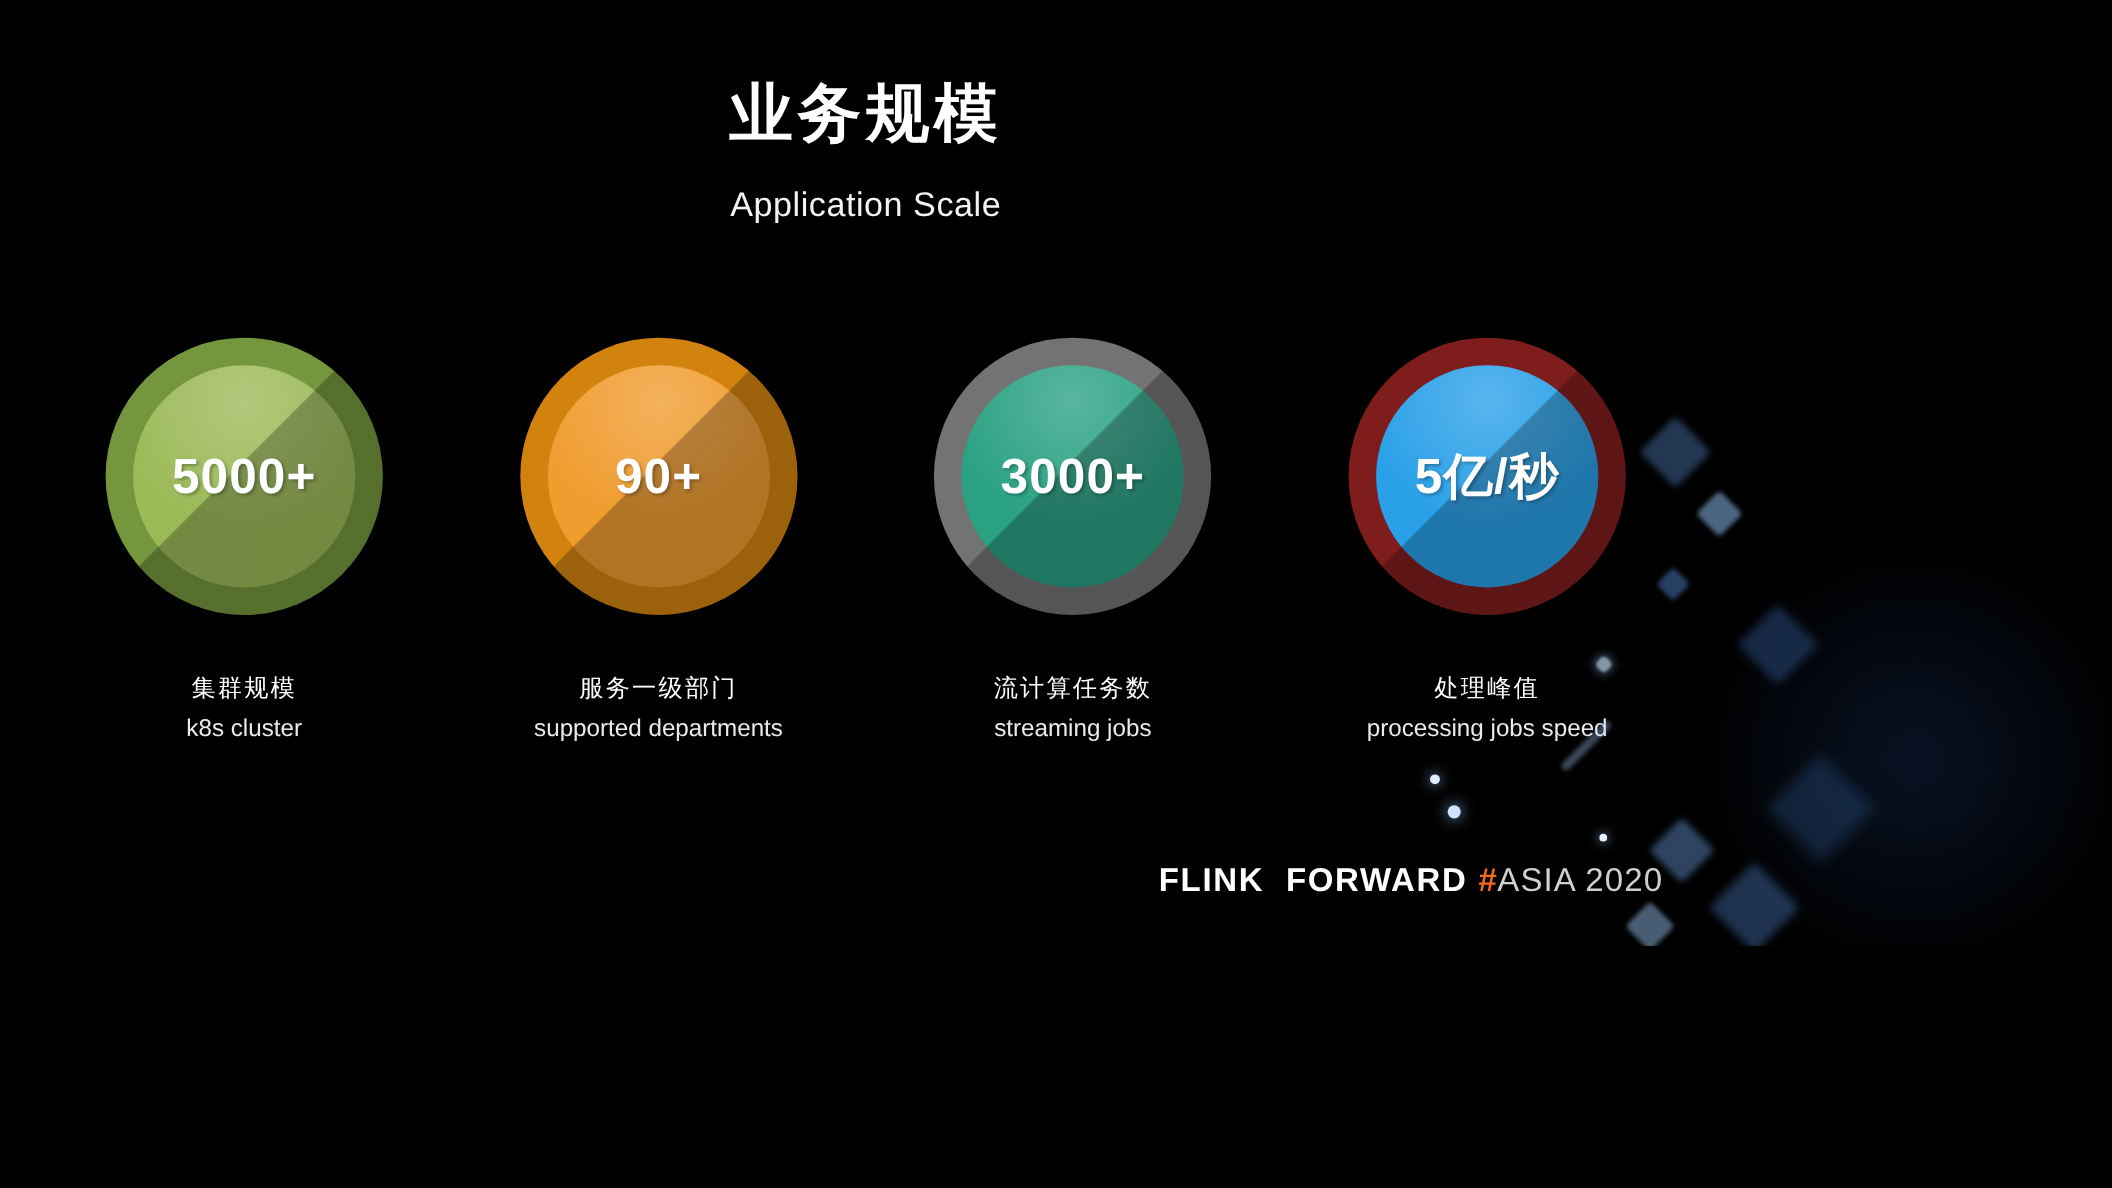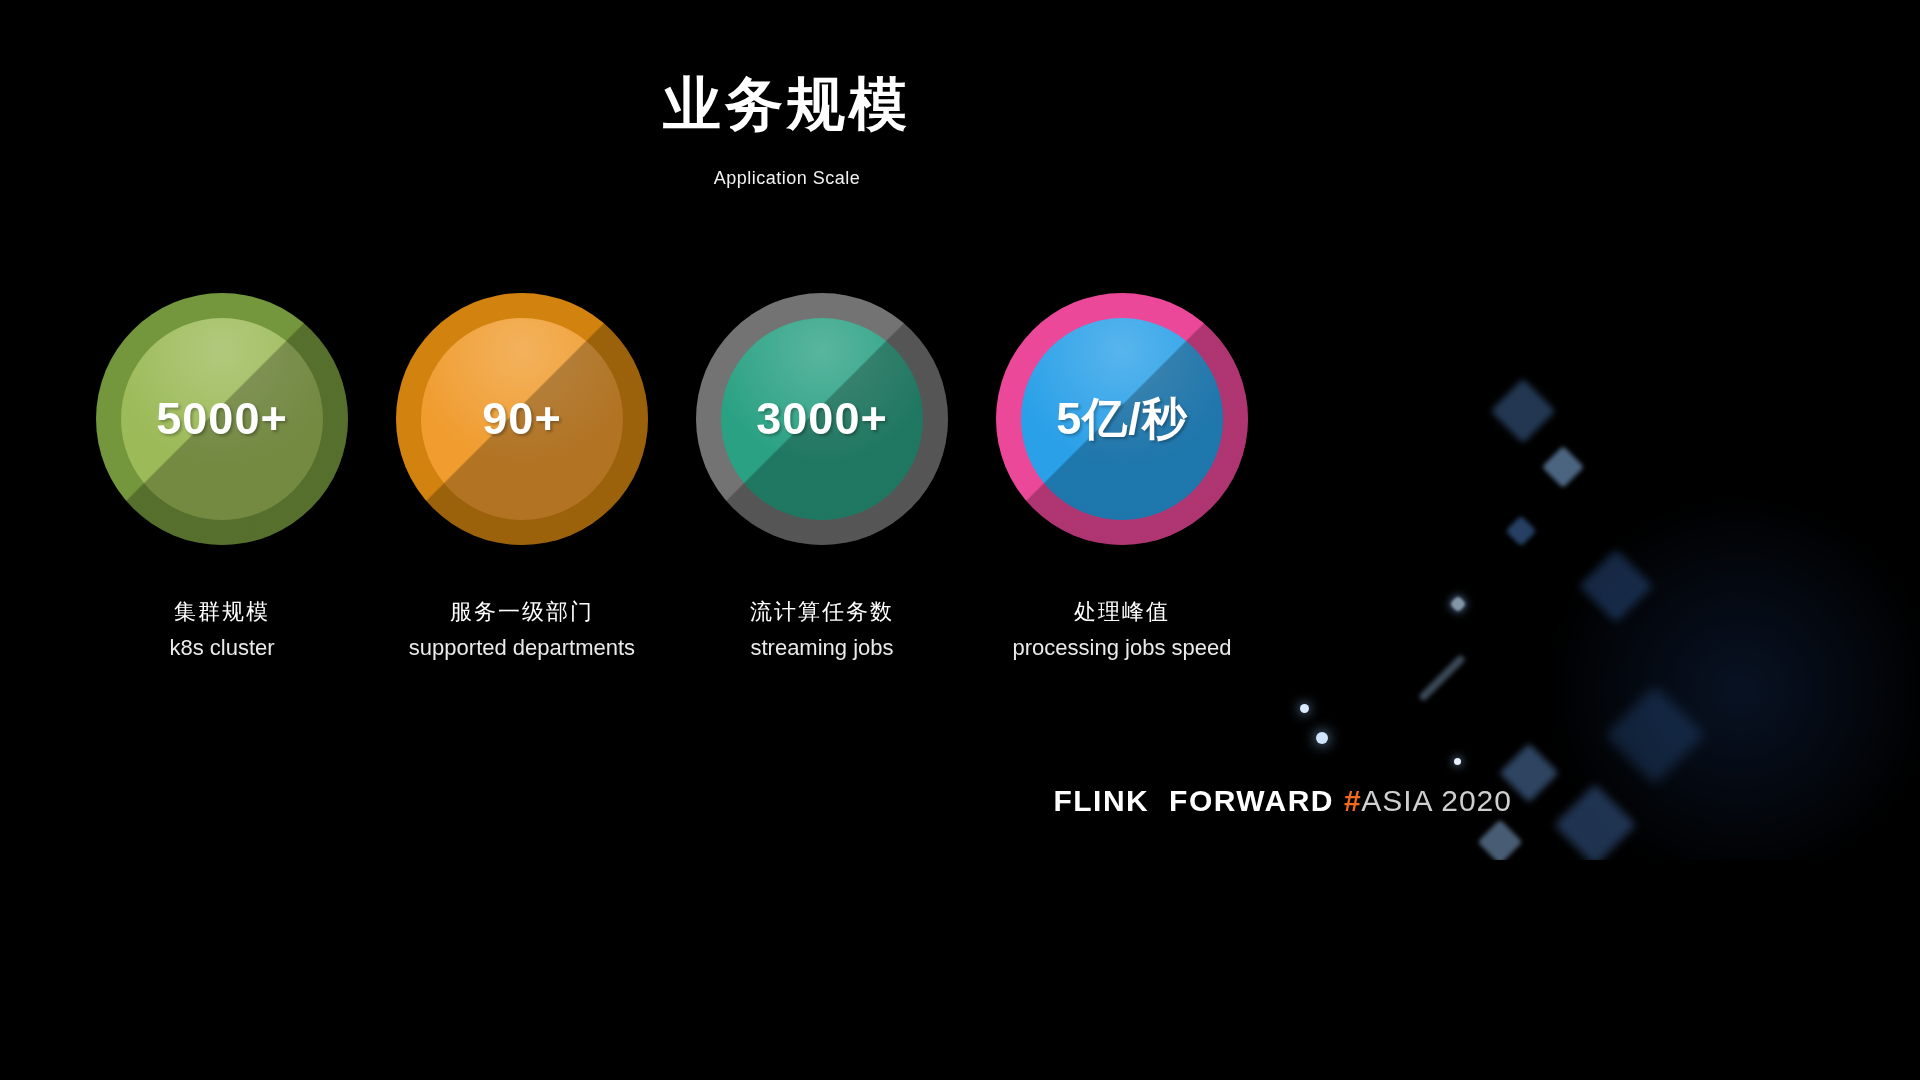--- a/index.html
+++ b/index.html
@@ -5,25 +5,25 @@
   * { margin:0; padding:0; box-sizing:border-box; }
   html,body { background:#000; }
   body { font-family:"Liberation Sans","DejaVu Sans",sans-serif; }
   .slide {
     position:relative; width:1920px; height:860px;
     background:#000; overflow:hidden;
   }
   
   .heading { position:absolute; left:72px; top:72px; width:1430px; text-align:center; }
   .title { color:#fff; font-size:58px; font-weight:700; letter-spacing:4px; line-height:1.1; }
-  .subtitle { color:#f2f2f2; font-size:18px; font-weight:400; margin-top:32px; letter-spacing:0.5px; }
+  .subtitle { color:#f2f2f2; font-size:31px; font-weight:400; margin-top:32px; letter-spacing:0.5px; }
   
   .stats-row {
-    position:absolute; left:72px; top:293px; width:1430px;
-    display:flex; justify-content:flex-start;
+    position:absolute; left:72px; top:307px; width:1430px;
+    display:flex; justify-content:space-between;
   }
   .stat-card { width:300px; display:flex; flex-direction:column; align-items:center; }
   .circle-outer {
     position:relative; width:252px; height:252px; border-radius:50%;
     display:flex; align-items:center; justify-content:center;
     box-shadow:0 6px 18px rgba(0,0,0,0.6);
   }
   .circle-outer::after {
     content:""; position:absolute; inset:0; border-radius:50%;
     background:linear-gradient(135deg, rgba(0,0,0,0) 47%, rgba(0,0,0,0.26) 47.5%);
@@ -87,21 +87,21 @@
     <div class="stat-card">
       <div class="circle-outer" style="background: #737373;">
         <div class="circle-inner" style="background: rgb(42, 161, 131);"></div>
         <span class="stat-value">3000+</span>
       </div>
       <div class="stat-label-zh">流计算任务数</div>
       <div class="stat-label-en">streaming jobs</div>
     </div>
 
     <div class="stat-card">
-      <div class="circle-outer" style="background: #ec4899;">
+      <div class="circle-outer" style="background: #7f1d1d;">
         <div class="circle-inner" style="background: rgb(41, 160, 232);"></div>
         <span class="stat-value">5亿/秒</span>
       </div>
       <div class="stat-label-zh">处理峰值</div>
       <div class="stat-label-en">processing jobs speed</div>
     </div>
 
   </div>
 
   <div class="footer-logo">

